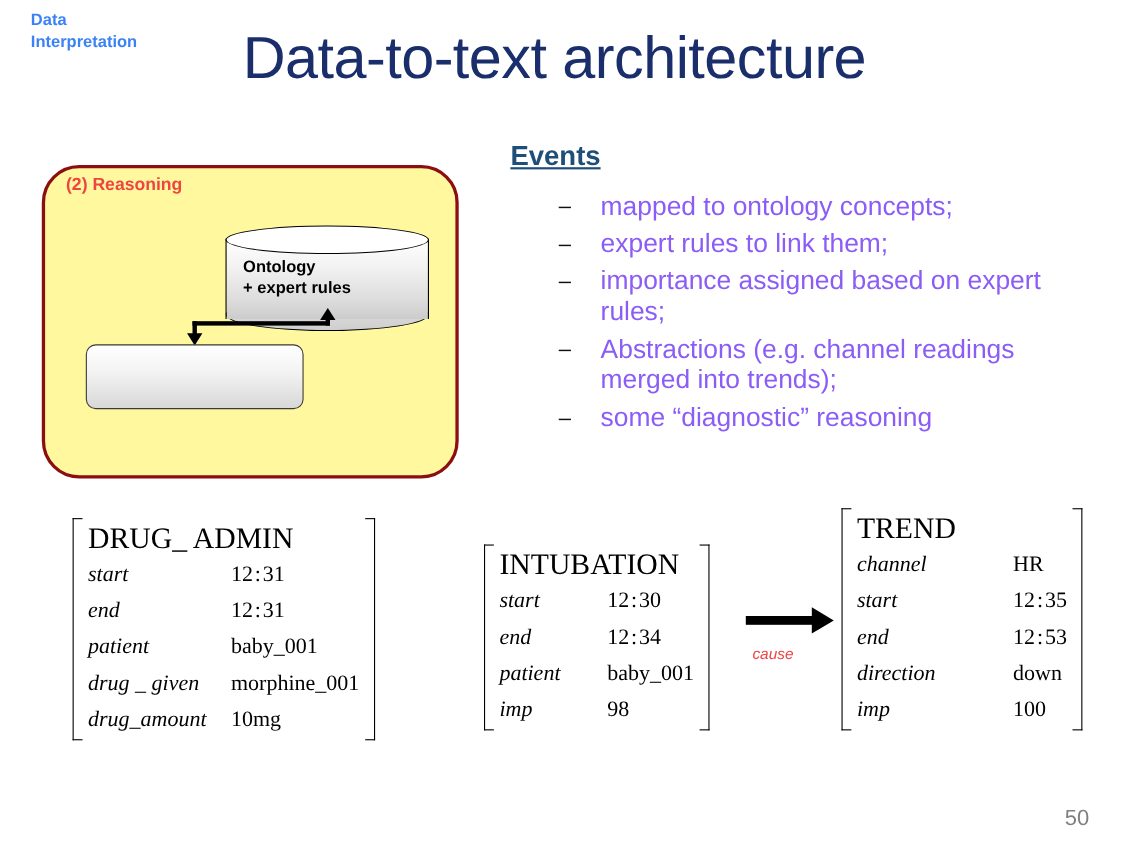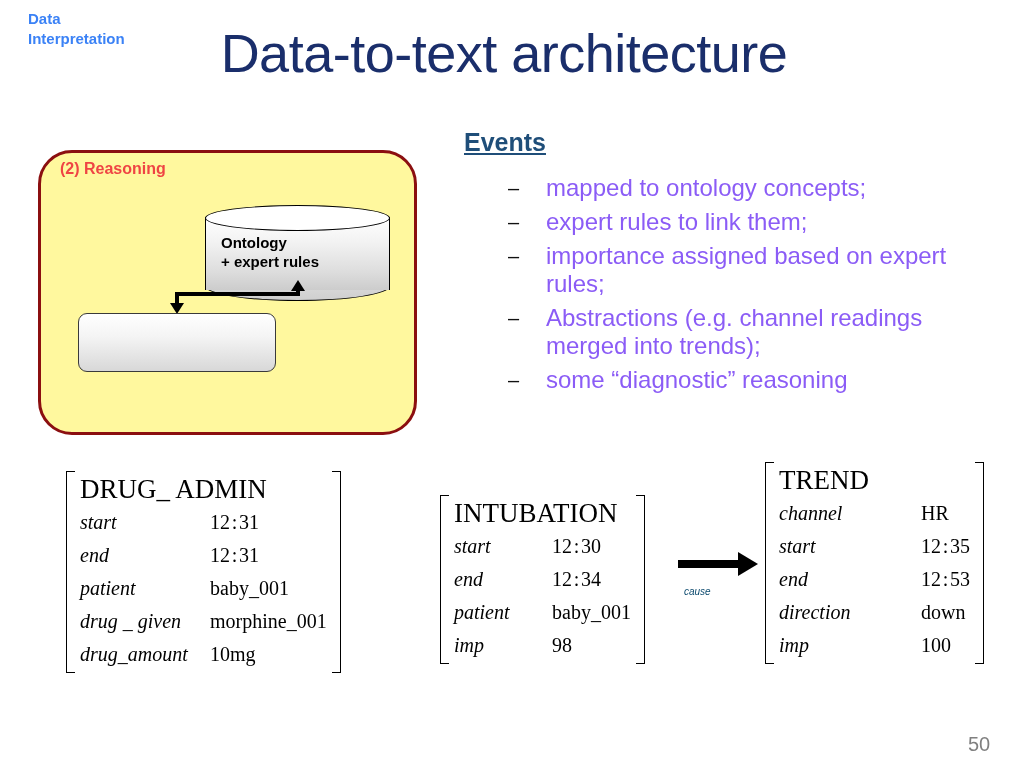--- a/index.html
+++ b/index.html
@@ -279,22 +279,22 @@
     border-top: 12px solid transparent;
     border-bottom: 12px solid transparent;
     border-left: 20px solid #000;
   }
   #cause-label {
     position: absolute;
     left: 684px;
     top: 586px;
     font-family: "Liberation Sans", sans-serif;
     font-style: italic;
-    font-size: 10px;
-    color: #0c4a6e;
+    font-size: 14px;
+    color: #ef4444;
   }
 
   
   #page-number {
     position: absolute;
     left: 968px;
     top: 733px;
     font-family: "Liberation Sans", sans-serif;
     font-size: 20px;
     color: #808080;

